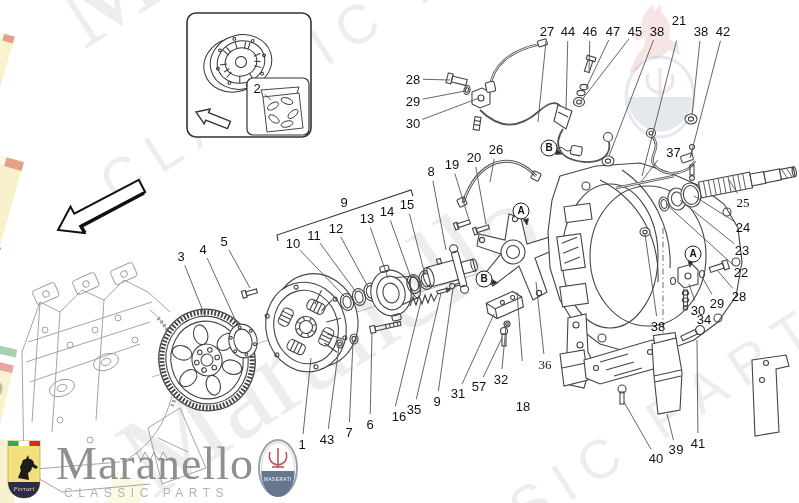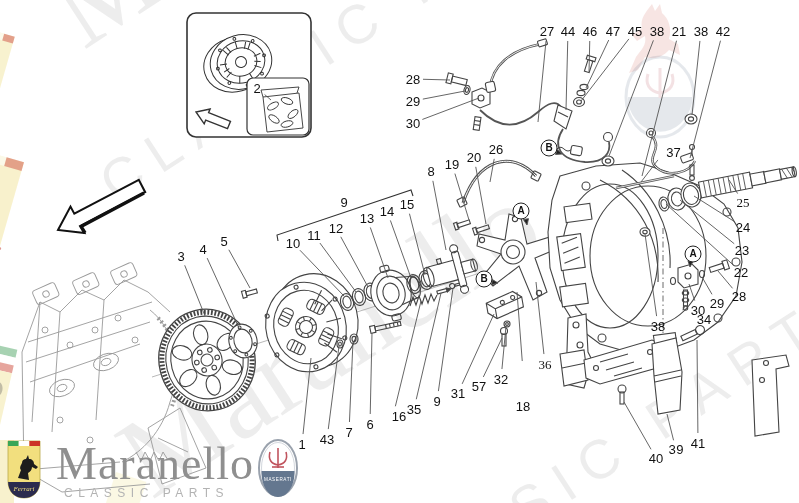--- a/index.html
+++ b/index.html
@@ -595,21 +595,21 @@
     </g>
   </svg>
 
   <div id="callout-layer" style="position:absolute;left:0;top:0;width:799px;height:503px;pointer-events:none;">
       <div class="callout" style="left: 547px; top: 31px;">27</div>
       <div class="callout" style="left: 568px; top: 31px;">44</div>
       <div class="callout" style="left: 590px; top: 31px;">46</div>
       <div class="callout" style="left: 613px; top: 31px;">47</div>
       <div class="callout" style="left: 635px; top: 31px;">45</div>
       <div class="callout" style="left: 657px; top: 31px;">38</div>
-      <div class="callout" style="left: 679px; top: 31px;">21</div>
+      <div class="callout" style="left: 679px; top: 20px;">21</div>
       <div class="callout" style="left: 701px; top: 31px;">38</div>
       <div class="callout" style="left: 723px; top: 31px;">42</div>
       <div class="callout" style="left: 413px; top: 79px;">28</div>
       <div class="callout" style="left: 413px; top: 101px;">29</div>
       <div class="callout" style="left: 413px; top: 123px;">30</div>
       <div class="callout" style="left: 431px; top: 171px;">8</div>
       <div class="callout" style="left: 452px; top: 164px;">19</div>
       <div class="callout" style="left: 474px; top: 157px;">20</div>
       <div class="callout" style="left: 496px; top: 149px;">26</div>
       <div class="callout" style="left: 664px; top: 152px; padding-left: 19px;">37</div>

